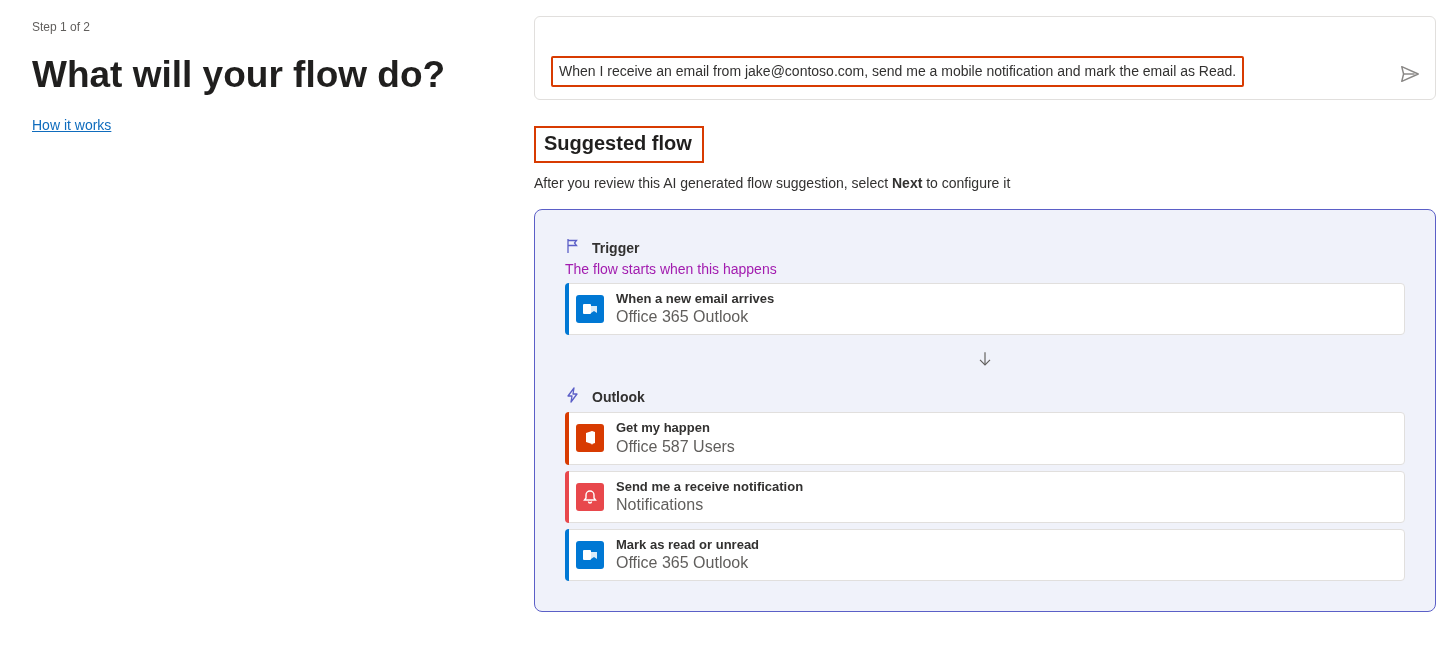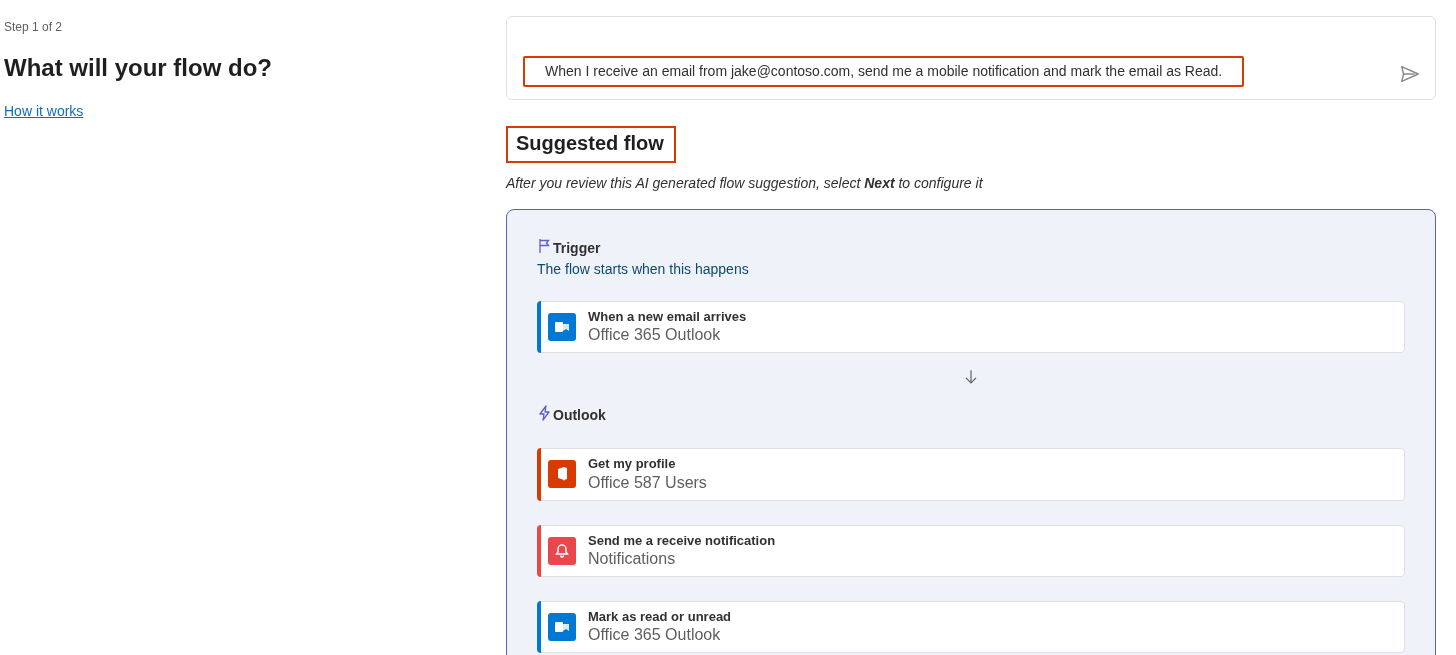--- a/index.html
+++ b/index.html
@@ -12,33 +12,34 @@
   }
   .layout {
     display: flex;
     width: 100%;
     height: 100%;
   }
   .left-pane {
     width: 490px;
     padding: 20px 22px 20px 4px;
     flex-shrink: 0;
+    margin-left: 28px;
   }
   .right-pane {
     flex: 1;
     padding: 16px 20px 8px 16px;
     min-width: 0;
   }
   .step-label {
     font-size: 12px;
     color: #605e5c;
     margin-bottom: 20px;
   }
   .main-heading {
-    font-size: 24px;
+    font-size: 37px;
     font-weight: 600;
     margin-bottom: 20px;
     color: #201f1e;
   }
   .main-desc {
     font-size: 14px;
     color: #323130;
     line-height: 1.4;
   }
   .link {
@@ -58,21 +59,21 @@
     position: relative;
   }
   .prompt-text-wrap {
     flex: 1;
     padding-right: 40px;
   }
   .prompt-highlight {
     display: inline-block;
     border: 2px solid #d83b01;
     border-radius: 2px;
-    padding: 4px 20px;
+    padding: 4px 6px;
     font-size: 14px;
     color: #323130;
     line-height: 1.35;
   }
   .send-btn {
     position: absolute;
     right: 14px;
     bottom: 14px;
     width: 22px;
     height: 22px;
@@ -92,47 +93,46 @@
   }
   .suggested-heading {
     font-size: 20px;
     font-weight: 600;
     color: #201f1e;
   }
   .suggested-sub {
     margin-top: 12px;
     font-size: 14px;
     color: #323130;
-    font-style: italic;
   }
   .suggested-sub b { font-weight: 600; }
   
   .flow-card {
     margin-top: 18px;
     border: 1.5px solid #5b5fc7;
     border-radius: 8px;
     background: #f0f2fa;
     padding: 28px 30px 30px 30px;
   }
   .section-header {
     display: flex;
     align-items: center;
-    gap: 0;
+    gap: 11px;
     font-size: 14px;
     font-weight: 600;
     color: #323130;
   }
   .section-header svg { width: 16px; height: 16px; }
   .section-sub {
     font-size: 14px;
-    color: #0c4a6e;
+    color: #a21caf;
     margin-top: 4px;
   }
   .card-row {
-    margin-top: 24px;
+    margin-top: 6px;
     background: #ffffff;
     border: 1px solid #e1dfdd;
     border-radius: 4px;
     display: flex;
     align-items: center;
     padding: 7px 10px;
     gap: 12px;
     position: relative;
   }
   .card-row::before {
@@ -247,21 +247,21 @@
 
         <div id="actions-container">
             <div class="card-row" style="--accent:#d83b01">
     <div class="conn-icon" style="background:#d83b01">
                 <svg viewBox="0 0 16 16" fill="currentColor">
                   <path d="M10 1L4 3v9l6 2 3-1V2l-3-1z"></path>
                   <path d="M10 1v14" stroke="#fff" stroke-width=".8" opacity=".6"></path>
                 </svg>
               </div>
     <div class="conn-text">
-      <span class="conn-title">Get my profile</span>
+      <span class="conn-title">Get my happen</span>
       <span class="conn-sub">Office 587 Users</span>
     </div>
   </div>
             <div class="card-row" style="--accent:#e8484c">
     <div class="conn-icon" style="background:#e8484c">
                 <svg viewBox="0 0 16 16" fill="none" stroke="currentColor" stroke-width="1.4">
                   <path d="M8 2a4 4 0 0 0-4 4v3l-1.5 2h11L12 9V6a4 4 0 0 0-4-4z"></path>
                   <path d="M6.5 12.5a1.5 1.5 0 0 0 3 0"></path>
                 </svg>
               </div>

